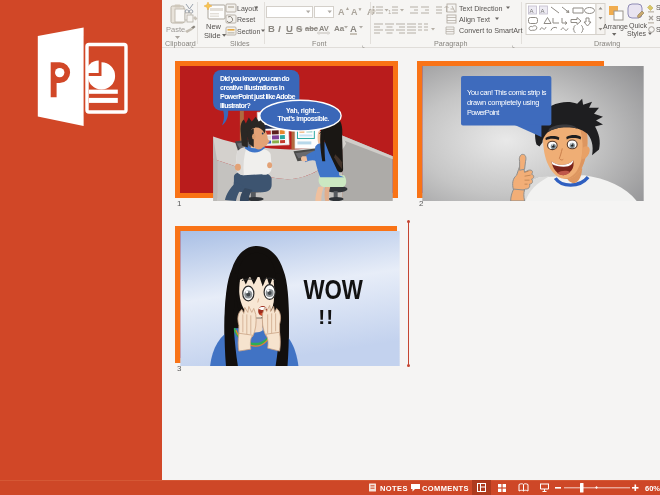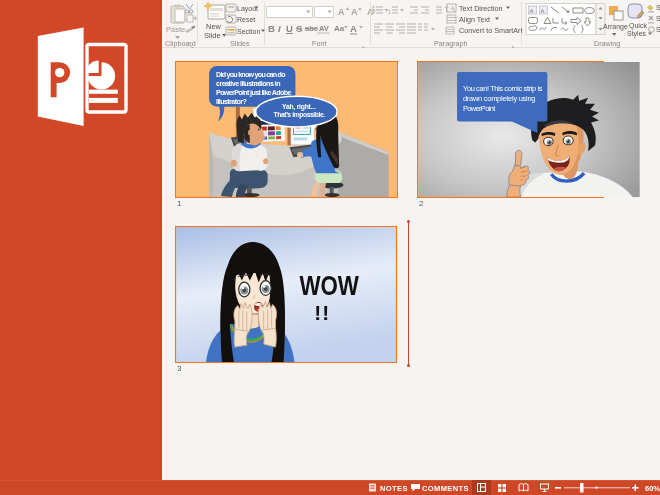--- a/index.html
+++ b/index.html
@@ -4,21 +4,21 @@
 <style>
 * { margin:0; padding:0; box-sizing:border-box; }
 html,body { width:660px; height:495px; overflow:hidden; font-family:"Liberation Sans", sans-serif; }
 svg text { font-family:"Liberation Sans", sans-serif; }
 #app { position:relative; width:660px; height:495px; background:#F5F4F3; }
 .abs { position:absolute; }
 #sidebar { left:0; top:0; width:162px; height:495px; background:#D14727; }
 #ribbon { left:162px; top:0; width:498px; height:48px; background:#F6F5F3; border-bottom:1px solid #E0DDD9; }
 #statusbar { left:0; top:480px; width:544px; height:15px; background:#0369a1; }
 #content { left:162px; top:48px; width:498px; height:432px; background:#F5F4F3; }
-.slide { position:absolute; background:#fdba74; border:1px solid #f97316; }
+.slide { position:absolute; background:#b91c1c; border:5px solid #f97316; }
 .snum { position:absolute; font-size:8px; color:#5a5a5a; }
 </style>
 </head>
 <body>
 <div id="app">
   <div class="abs" id="sidebar">
     <svg class="abs" style="left:37px;top:27px" width="92" height="100" viewBox="0 0 92 100">
 
       <rect x="50" y="17.5" width="39" height="67.5" rx="2" fill="none" stroke="#fff" stroke-width="3.4"></rect>
 

